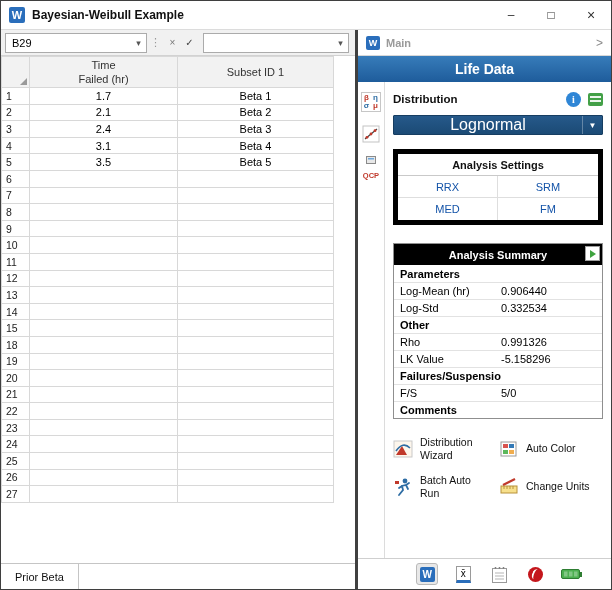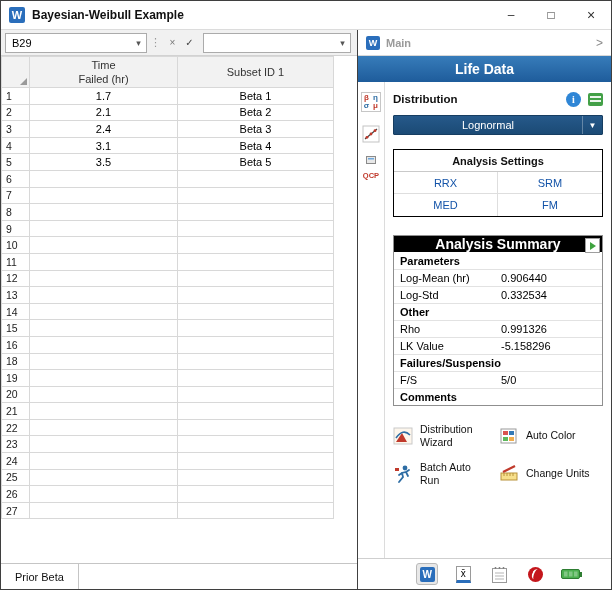--- a/index.html
+++ b/index.html
@@ -11,21 +11,21 @@
   .titlebar{flex:0 0 29px;display:flex;align-items:center;padding-left:8px;background:#fff;border-bottom:1px solid #dcdcdc;}
   .w-logo{width:16px;height:16px;background:#2a6ebb;color:#fff;font-weight:bold;font-size:11px;display:flex;align-items:center;justify-content:center;border-radius:2px;}
   .title{margin-left:7px;font-size:12px;font-weight:bold;color:#111;}
   .win-controls{margin-left:auto;display:flex;height:100%;}
   .win-btn{width:40px;display:flex;align-items:center;justify-content:center;font-size:12px;color:#333;}
   .win-btn.close{font-size:14px;}
 
   .main-area{flex:1;display:flex;min-height:0;}
 
   
-  .left{flex:0 0 357px;width:357px;display:flex;flex-direction:column;border-right:1px solid #404040;background:#fff;}
+  .left{flex:0 0 357px;width:357px;display:flex;flex-direction:column;border-right:3px solid #404040;background:#fff;}
   .formula-bar{flex:0 0 26px;background:#f1f1f1;border-bottom:1px solid #d2d2d2;display:flex;align-items:center;padding:0 4px;}
   .cellref{width:142px;height:20px;background:#fff;border:1px solid #ababab;display:flex;align-items:center;font-size:11px;padding-left:6px;}
   .dd-arrow{margin-left:auto;width:15px;text-align:center;color:#555;font-size:9px;}
   .fb-sep{color:#999;font-size:11px;margin:0 3px;}
   .fb-btn{width:17px;height:17px;display:flex;align-items:center;justify-content:center;font-size:10px;color:#777;}
   .fb-btn.confirm{color:#444;}
   .fcombo{flex:1;height:20px;margin-left:5px;margin-right:2px;background:#fff;border:1px solid #ababab;display:flex;align-items:center;font-size:11px;padding-left:6px;}
 
   .grid-wrap{flex:1;overflow:hidden;background:#fff;}
   table.grid{border-collapse:collapse;table-layout:fixed;width:332px;}
@@ -59,32 +59,32 @@
 
   .content{flex:1;padding:5px 8px 0 8px;display:flex;flex-direction:column;min-width:0;}
   .dist-row{display:flex;align-items:center;height:20px;margin-top:2px;}
   .dist-label{font-size:11.5px;font-weight:bold;color:#111;}
   .dist-icons{margin-left:auto;display:flex;gap:7px;align-items:center;}
   .info-icon{width:15px;height:15px;border-radius:50%;background:#2f86d6;color:#fff;font-size:10px;font-weight:bold;font-family:"Liberation Serif",serif;display:flex;align-items:center;justify-content:center;}
   .folio-icon{width:15px;height:13px;background:#43a047;border-radius:2px;padding:3px 2px 0 2px;}
   .folio-line{display:block;height:2px;background:#fff;opacity:.9;margin-bottom:2px;}
 
   .logn-btn{height:20px;margin-top:6px;background:linear-gradient(180deg,#26598a,#1b4a75);border:1px solid #163d61;display:flex;align-items:stretch;border-radius:1px;}
-  .logn-text{flex:1;color:#fff;font-size:11px;display:flex;align-items:center;justify-content:center;}
+  .logn-text{flex:1;color:#fff;font-size:16px;display:flex;align-items:center;justify-content:center;}
   .logn-arrow{flex:0 0 20px;border-left:1px solid rgba(255,255,255,.3);color:#fff;font-size:8px;display:flex;align-items:center;justify-content:center;}
 
-  .settings{margin-top:14px;border:1px solid #000000;}
+  .settings{margin-top:14px;border:5px solid #000000;}
   .settings-title{height:22px;line-height:22px;text-align:center;font-size:11px;font-weight:bold;color:#111;border-bottom:1px solid #c9c9c9;}
   .settings-grid{display:grid;grid-template-columns:1fr 1fr;}
   .settings-link{height:22px;display:flex;align-items:center;justify-content:center;font-size:11px;color:#1353a8;border-bottom:1px solid #dedede;border-right:1px solid #dedede;}
   .settings-link:nth-child(2n){border-right:none;}
   .settings-link:nth-child(n+3){border-bottom:none;}
 
   .summary{margin-top:18px;border:1px solid #8f8f8f;}
-  .summary-header{height:16px;background:#000;color:#fff;font-size:14px;font-weight:bold;display:flex;align-items:center;justify-content:center;position:relative;}
+  .summary-header{height:21px;background:#000;color:#fff;font-size:11px;font-weight:bold;display:flex;align-items:center;justify-content:center;position:relative;}
   .export-icon{position:absolute;right:2px;top:2px;width:15px;height:15px;background:#fff;border:1px solid #9e9e9e;display:flex;align-items:center;justify-content:center;}
   .export-tri{width:0;height:0;border-left:6px solid #3fa33f;border-top:4px solid transparent;border-bottom:4px solid transparent;}
   .srow{display:flex;align-items:center;height:17px;font-size:11px;border-top:1px solid #e2e2e2;padding-left:6px;background:#fff;}
   .srow:first-child{border-top:none;}
   .srow.shead{font-weight:bold;}
   .slabel{flex:0 0 50%;overflow:hidden;white-space:nowrap;}
   .sval{flex:1;text-align:left;overflow:hidden;white-space:nowrap;}
 
   .tools{margin-top:16px;display:grid;grid-template-columns:1fr 1fr;row-gap:10px;column-gap:2px;}
   .tool{display:flex;align-items:center;gap:7px;min-height:28px;}
@@ -215,25 +215,20 @@
                 <td></td>
                 <td></td>
               </tr>
               <tr>
                 <td class="rowhead">14</td>
                 <td></td>
                 <td></td>
               </tr>
               <tr>
                 <td class="rowhead">15</td>
-                <td></td>
-                <td></td>
-              </tr>
-              <tr>
-                <td class="rowhead">16</td>
                 <td></td>
                 <td></td>
               </tr>
               <tr>
                 <td class="rowhead">18</td>
                 <td></td>
                 <td></td>
               </tr>
               <tr>
                 <td class="rowhead">19</td>

